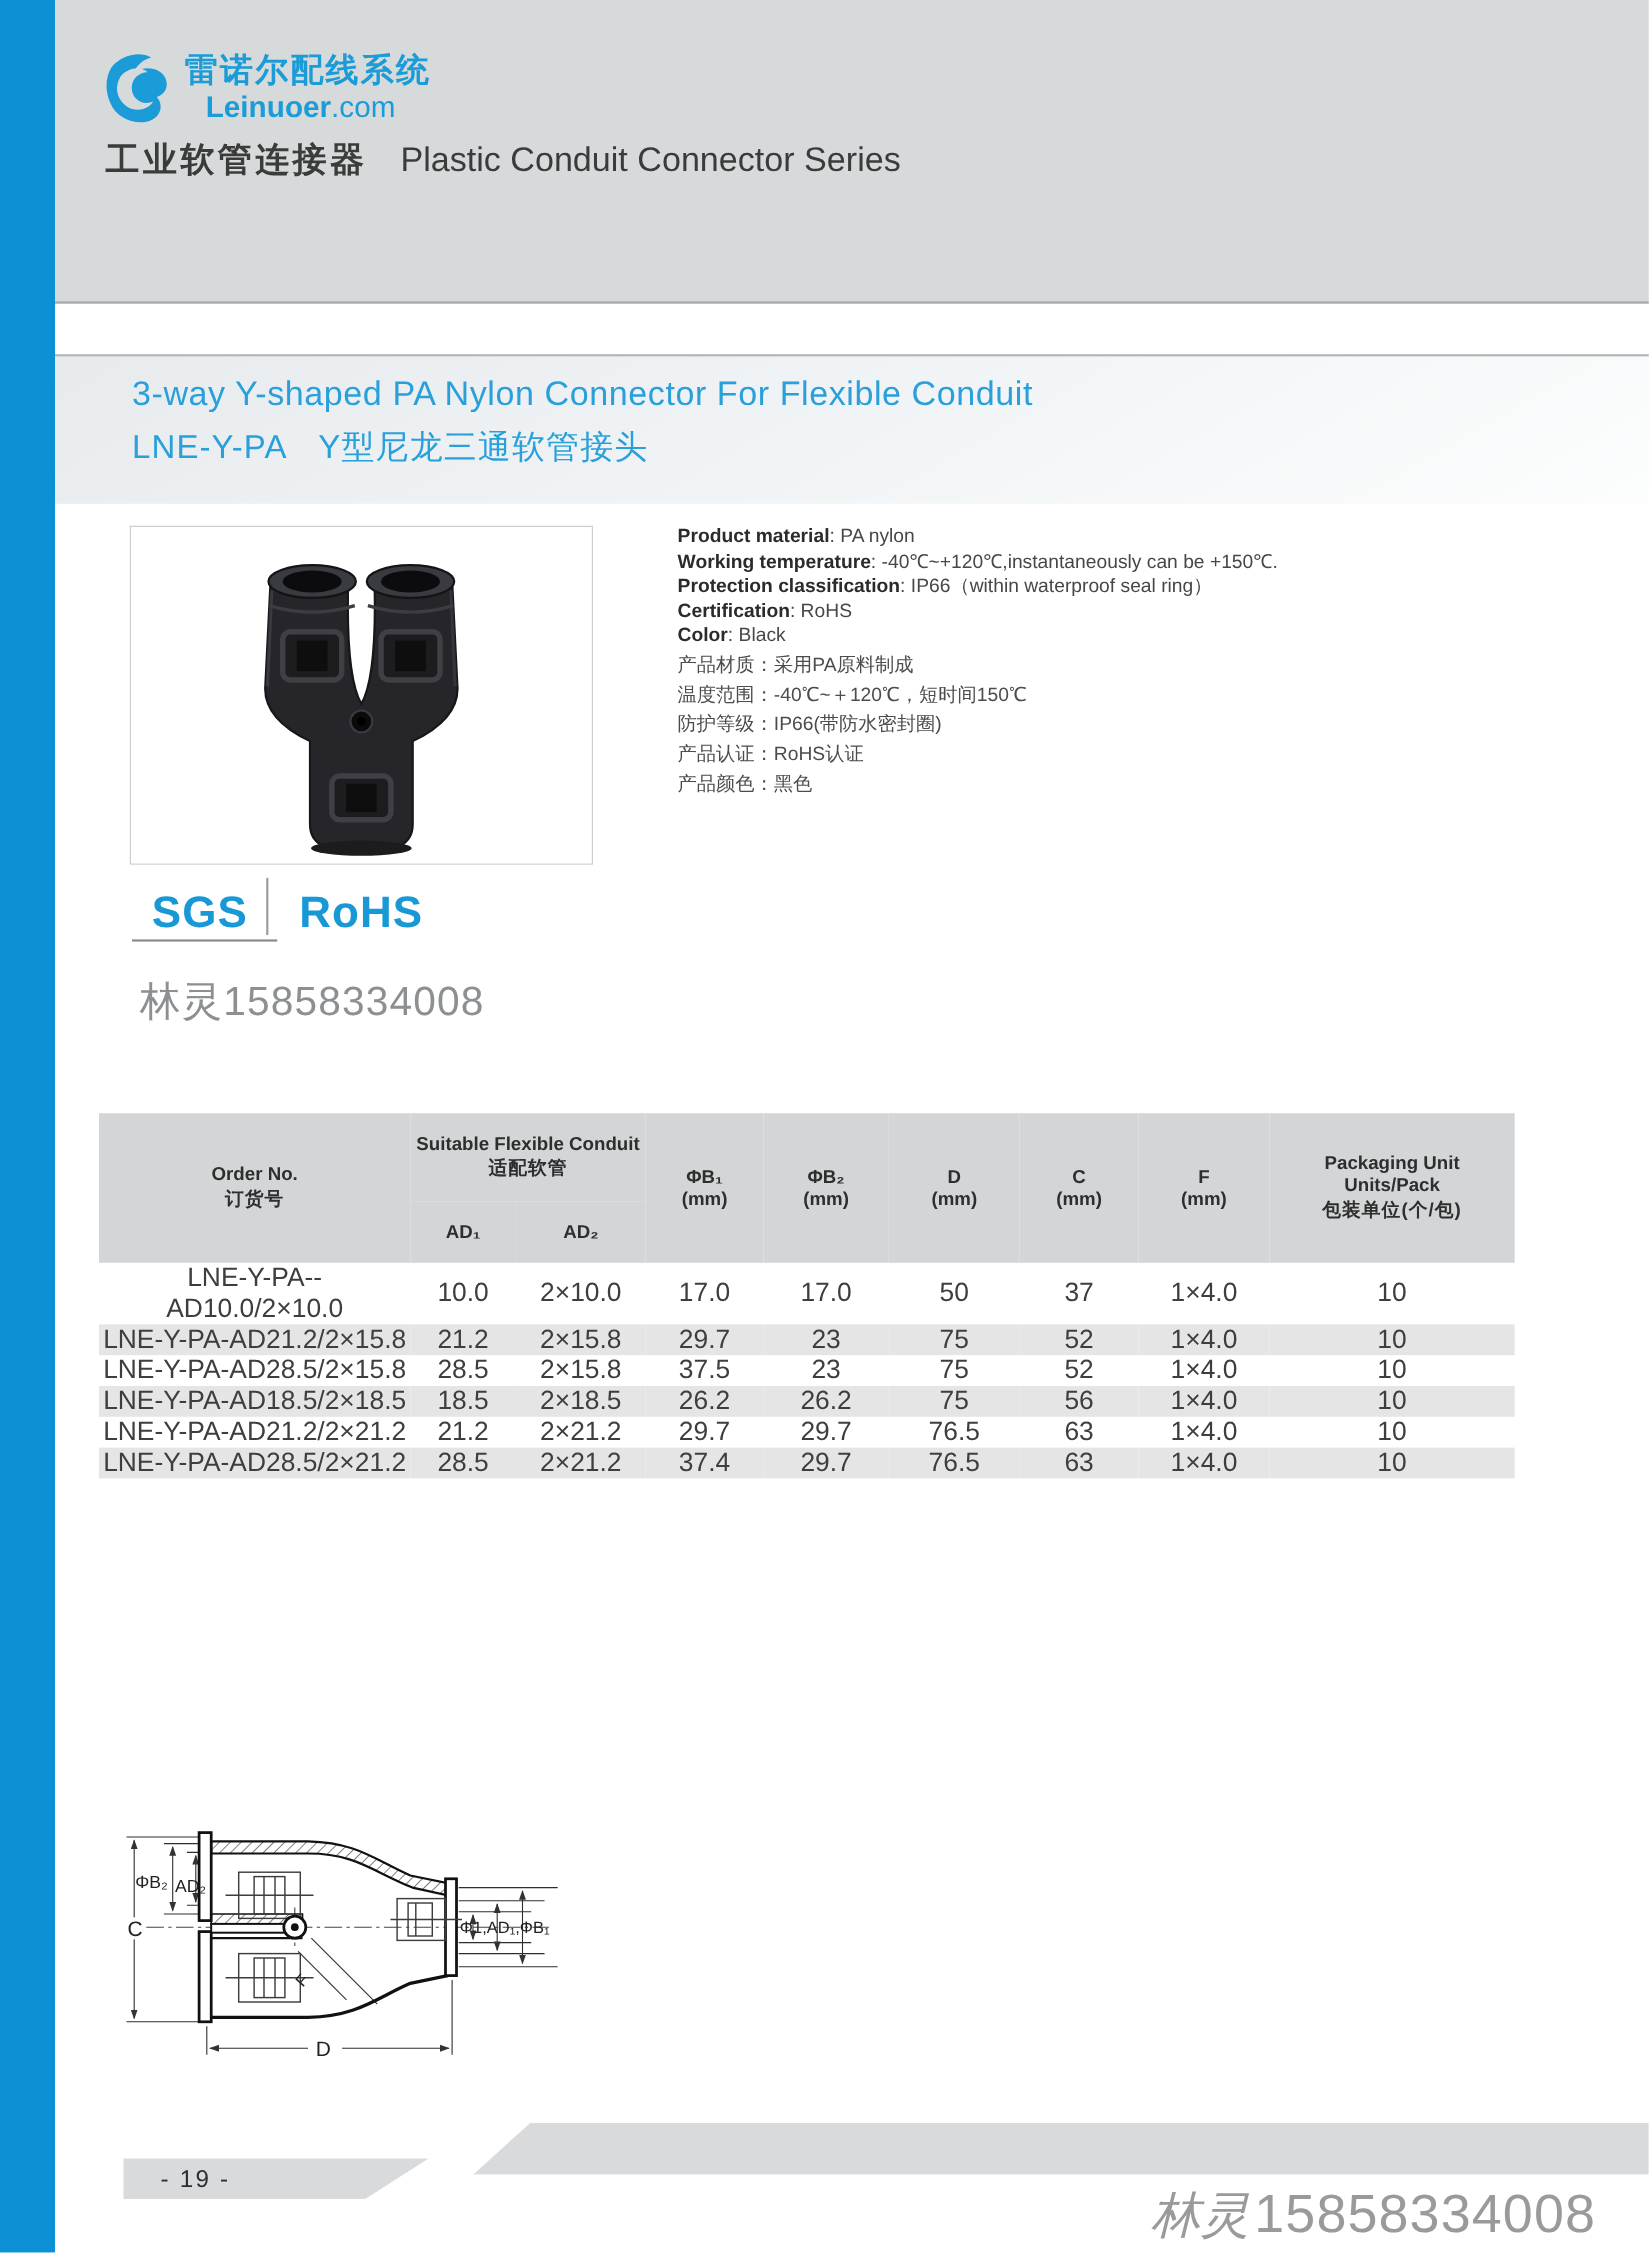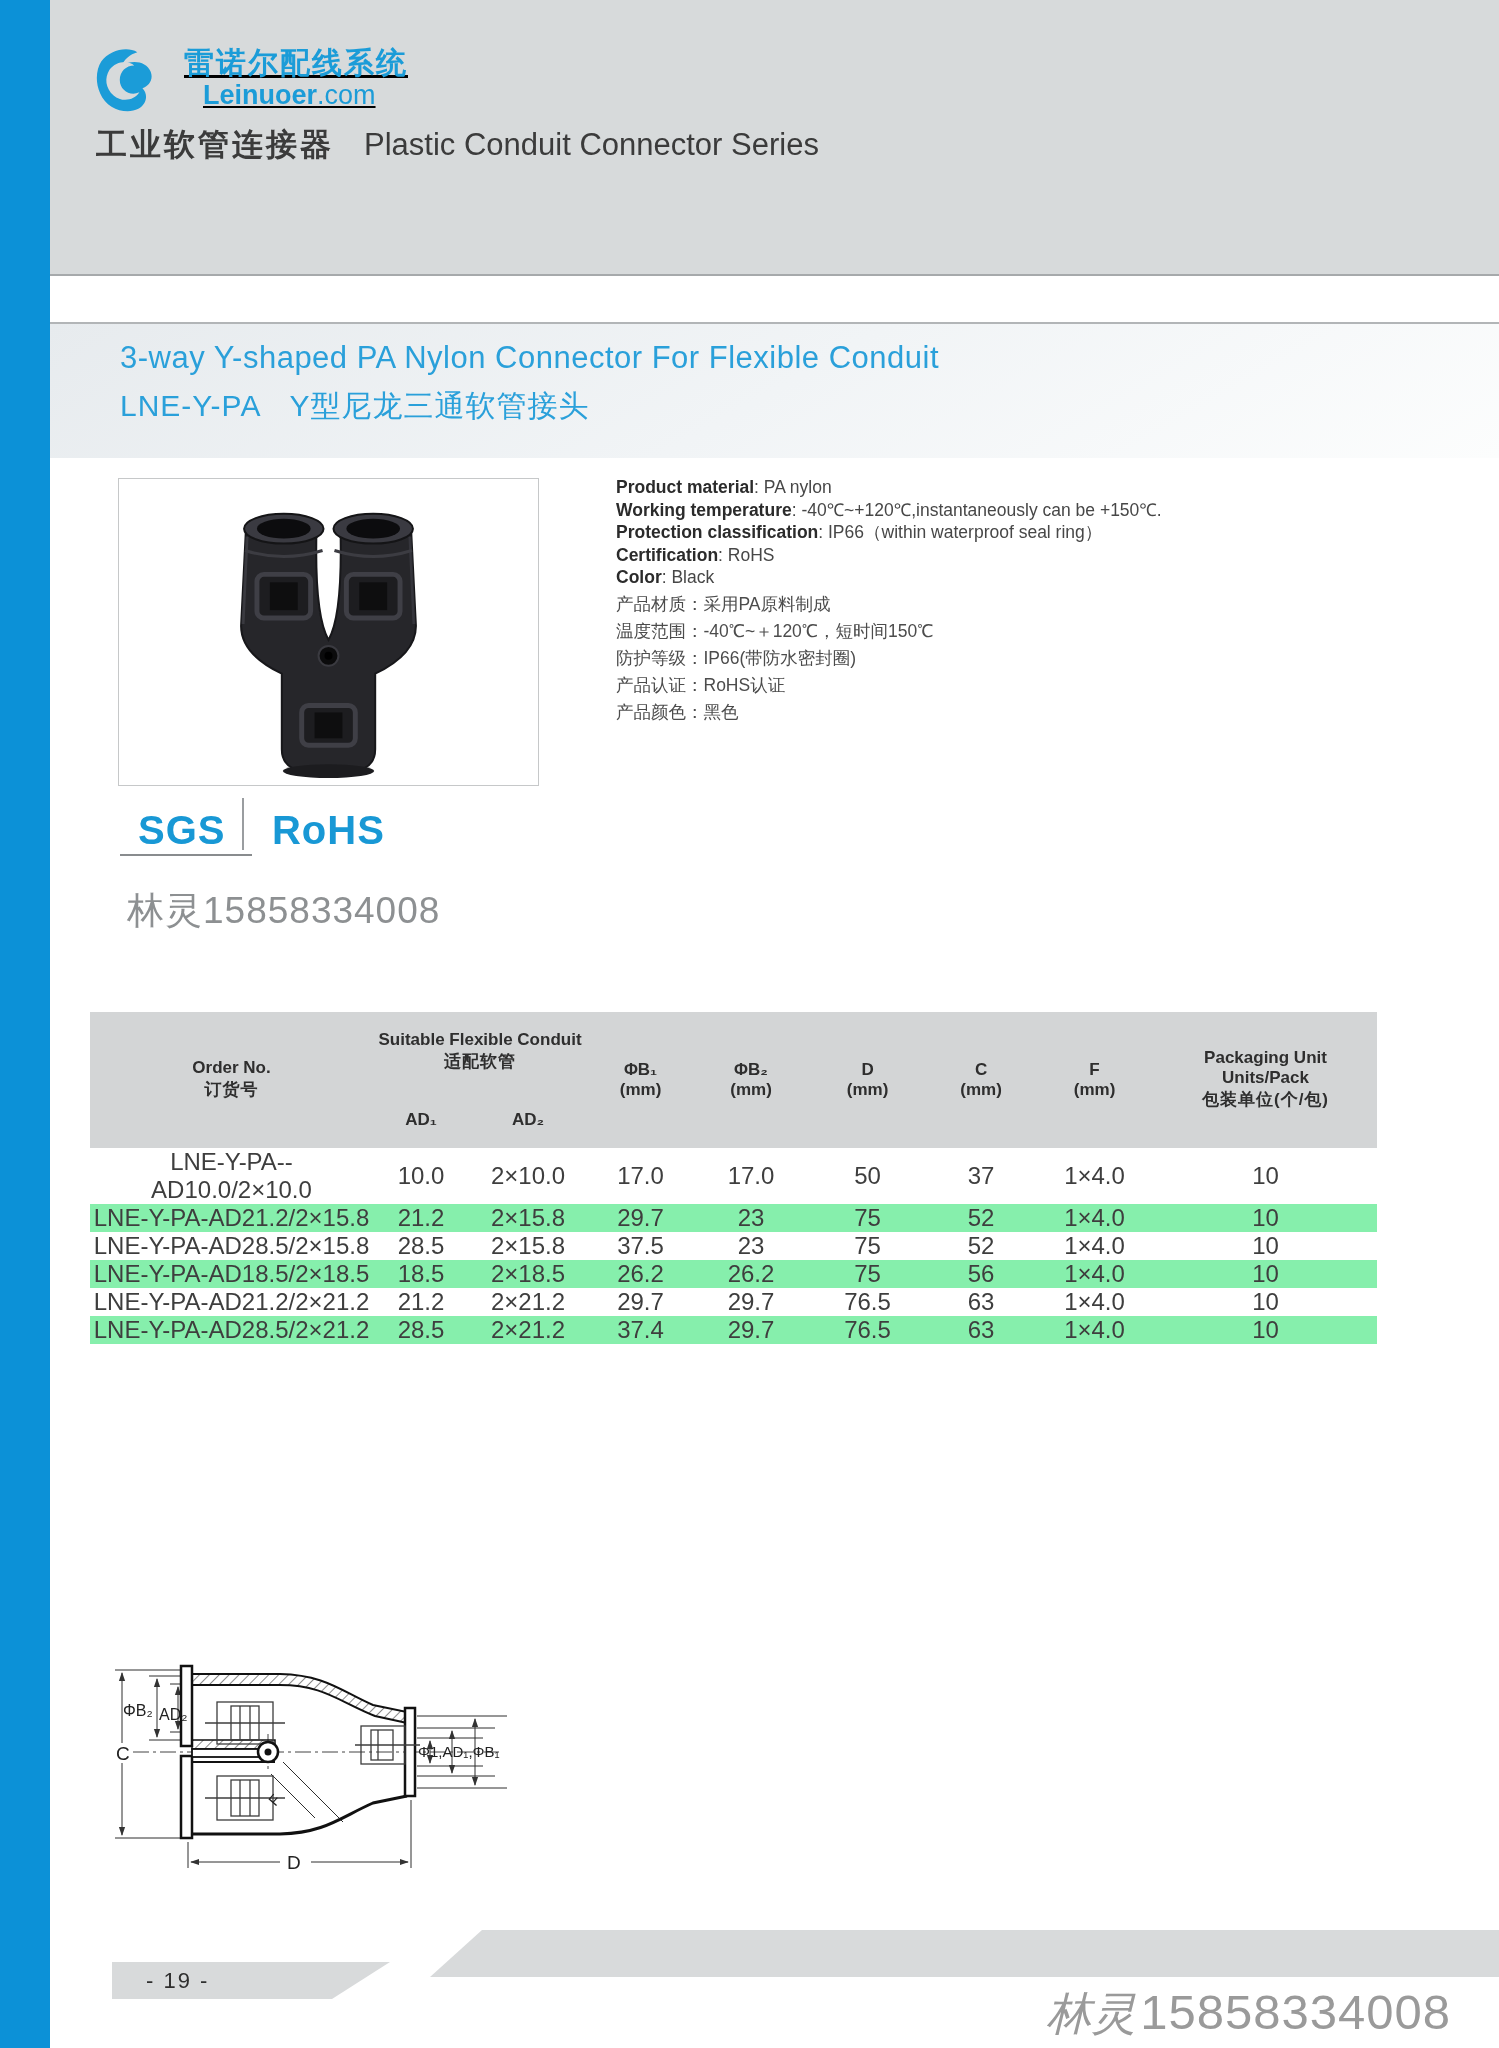--- a/index.html
+++ b/index.html
@@ -3,21 +3,21 @@
 <meta charset="utf-8">
 <style>
   * { margin:0; padding:0; box-sizing:border-box; }
   html,body { width:1499px; height:2048px; }
   body { font-family:"Liberation Sans",sans-serif; background:#ffffff; position:relative; }
   #page { position:absolute; inset:0; width:1499px; height:2048px; overflow:hidden; background:#fff; }
 
   .stripe { position:absolute; left:0; top:0; width:50px; height:2048px; background:#0c91d7; }
   .topband { position:absolute; left:50px; top:0; right:0; height:276px; background:#d7dadb; border-bottom:2px solid #a6a9ab; }
 
-  .logo { position:absolute; left:44px; top:46px; display:flex; align-items:flex-start; gap:24px;text-decoration:underline; }
+  .logo { position:absolute; left:44px; top:46px; display:flex; align-items:center; gap:8px; }
   .logo-mark { width:66px; height:68px; }
   .logo-cn { font-size:30px; font-weight:bold; color:#1b9cd8; letter-spacing:2px; line-height:34px; }
   .logo-en { font-size:27px; color:#1b9cd8; line-height:30px; }
   .logo-en .b { font-weight:bold;margin-left:19px; }
 
   .series { position:absolute; left:46px; top:82px; font-size:31px; color:#3b3b3b; white-space:nowrap; }
   .series .cn { font-weight:600; letter-spacing:3px; margin-right:30px; }
 
   .titleband { position:absolute; left:50px; top:322px; right:0; height:136px;
     background:linear-gradient(150deg,#e7ebee 0%,#f1f4f6 50%,#fcfdfd 100%);
@@ -39,21 +39,21 @@
   .sgs-tick { position:absolute; left:104px; top:-10px; width:2px; height:52px; background:#9a9da0; }
   .rohs { display:inline-block; margin-left:42px; font-size:40px; font-weight:bold; color:#1898d5; letter-spacing:1px; }
 
   .contact-mid { position:absolute; left:127px; top:886px; font-size:37px; color:#8d9092; letter-spacing:1px; }
 
   .spec-table { position:absolute; left:90px; top:1012px; width:1287px; border-collapse:collapse; table-layout:fixed; }
   .spec-table th { background:#d3d5d6; font-size:17px; color:#2e2e2e; font-weight:bold; text-align:center; vertical-align:middle; padding:18px 0; }
   .spec-table thead tr:first-child th { height:56px; }
   .spec-table thead tr:last-child th { height:36px; }
   .spec-table td { height:28px; font-size:24px; color:#3e3e3e; text-align:center; vertical-align:middle; }
-  .spec-table tr.alt td { background:#86efac;margin-left:20px; }
+  .spec-table tr.alt td { background:#e5e5e5;margin-left:20px; }
   .hdr-line { line-height:20px; }
   .hdr-cn { line-height:24px; letter-spacing:1px; }
 
   .drawing { position:absolute; left:75px; top:1650px; width:440px; height:300px; }
 
   .bigband { position:absolute; left:0; top:1930px; width:1499px; height:47px; background:#d8dadb;
     clip-path:polygon(482px 0, 1499px 0, 1499px 100%, 430px 100%); }
   .pageband { position:absolute; left:112px; top:1962px; width:278px; height:37px; background:#d8dadb;
     clip-path:polygon(0 0, 100% 0, calc(100% - 58px) 100%, 0 100%); display:flex; align-items:center; }
   .pagenum { padding-left:34px; font-size:22px; color:#2f2f2f; letter-spacing:2px; }

